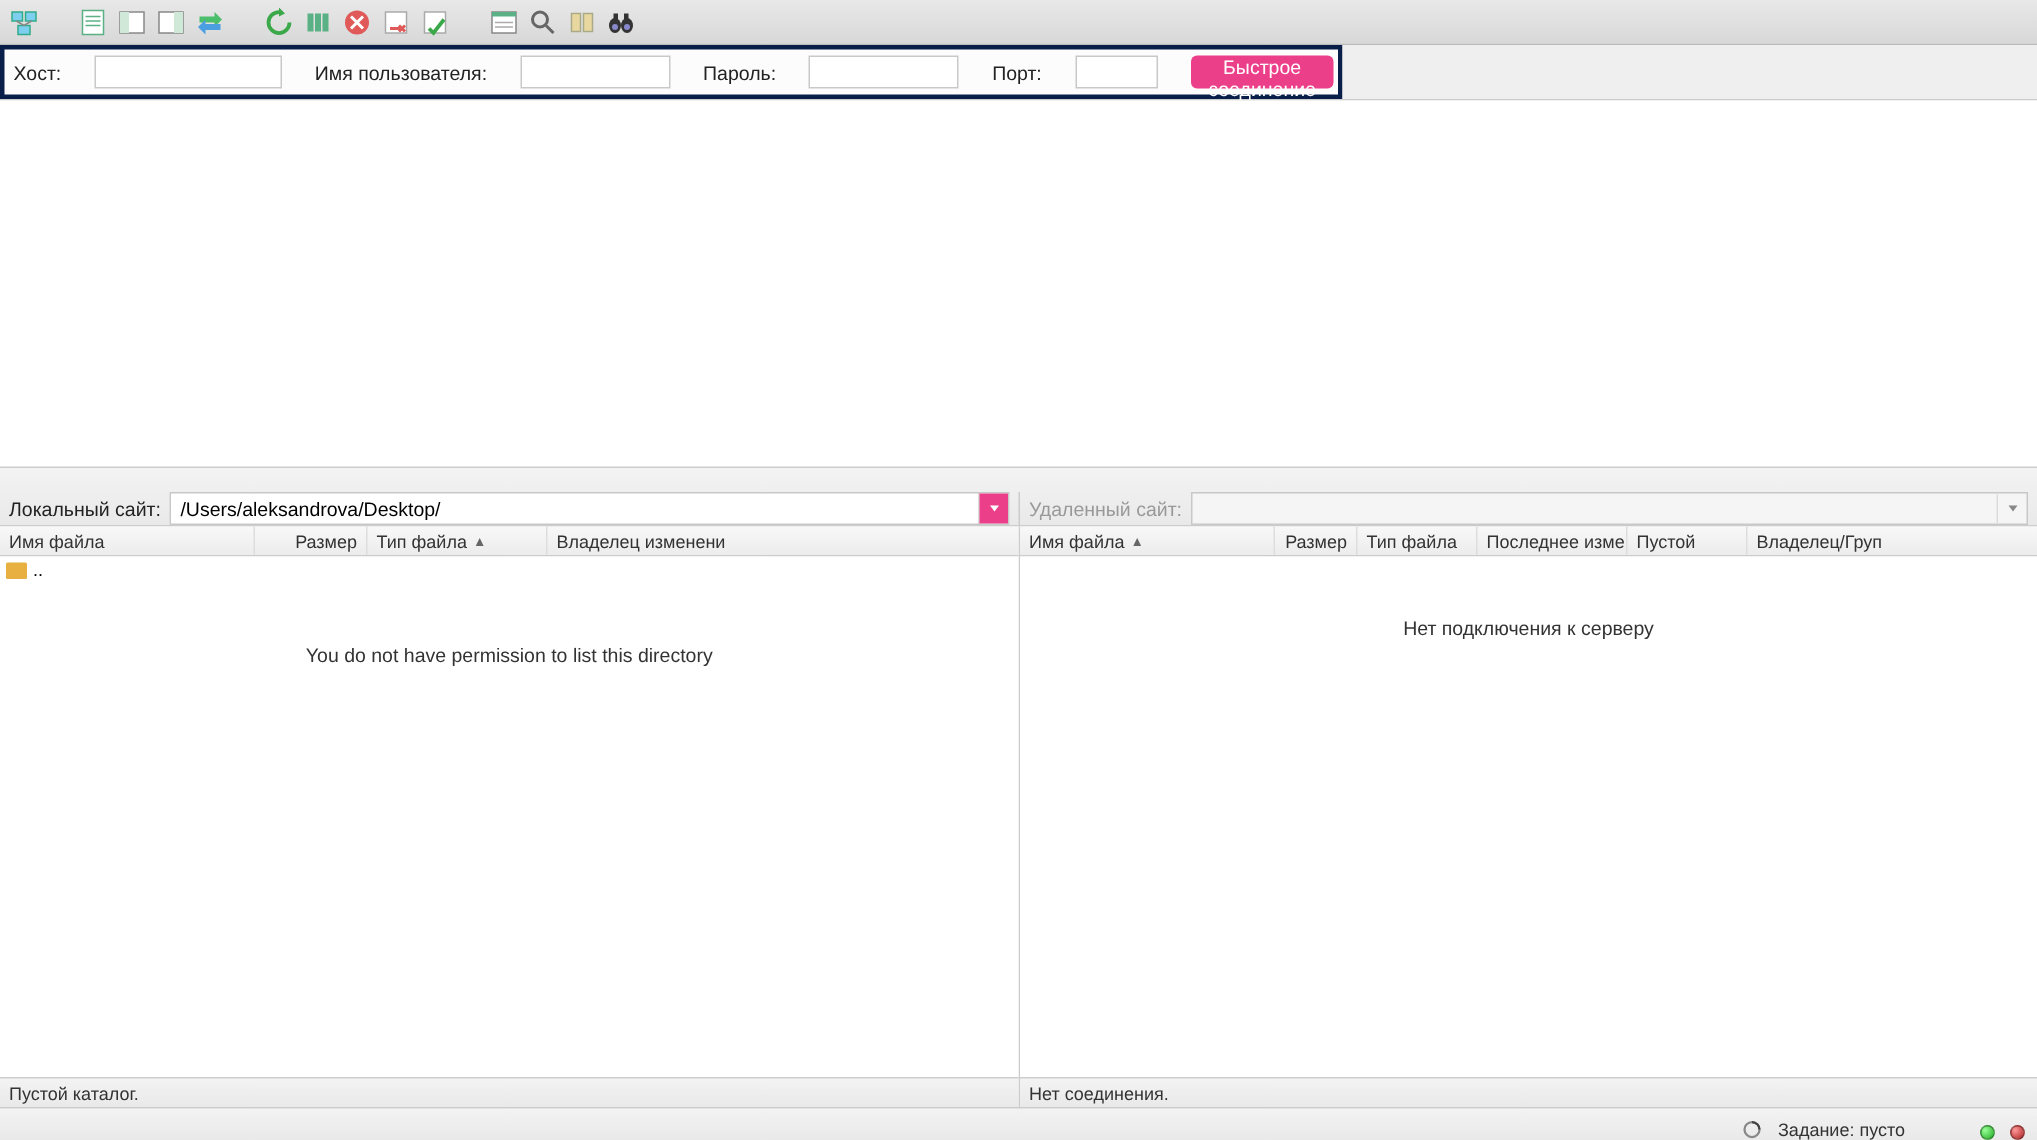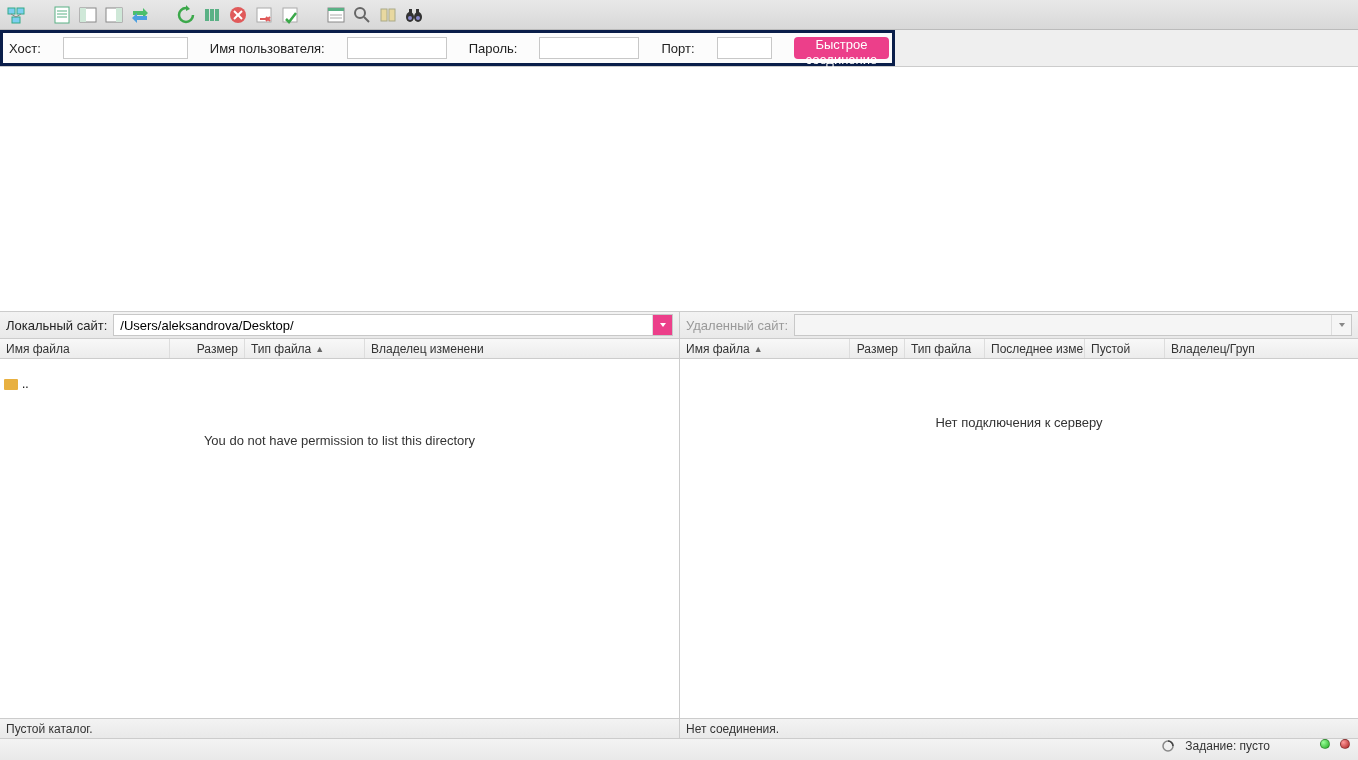--- a/index.html
+++ b/index.html
@@ -71,25 +71,26 @@
 .qc-outer{
   display:flex;
   background:#efefef;
   border-bottom:1px solid #ccc;
 }
 .log-area {
   height: 244px;
   background: #fff;
 }
 .site-bar {
-  height: 28px;
+  height: 40px;
   background: linear-gradient(#f3f3f3,#e9e9e9);
   border-top: 1px solid #ccc;
   border-bottom: 1px solid #ccc;
   display: flex;
+  align-items: flex-end;
 }
 .site-half {
   display: flex;
   align-items: center;
   padding: 0 6px;
   gap: 6px;
 }
 .site-half.local { width: 680px; border-right: 1px solid #ccc; }
 .site-half.remote { flex: 1; }
 .site-label { font-size: 13px; color: #222; }
@@ -121,21 +122,20 @@
 .combo-arrow.pink { background: #ec3f8a; }
 .panels {
   flex: 1;
   display: flex;
   min-height: 0;
 }
 .panel {
   display: flex;
   flex-direction: column;
   min-height: 0;
-  gap: 16px;
 }
 .panel.local { width: 680px; border-right: 1px solid #ccc; }
 .panel.remote { flex: 1; }
 .col-headers {
   height: 20px;
   background: linear-gradient(#f8f8f8,#ececec);
   border-bottom: 1px solid #ccc;
   display: flex;
   align-items: center;
   font-size: 12px;
@@ -185,21 +185,21 @@
   align-items: center;
   padding: 0 6px;
   font-size: 12px;
   color: #333;
 }
 .statusbar {
   height: 22px;
   background: linear-gradient(#f3f3f3,#e9e9e9);
   border-top: 1px solid #ccc;
   display: flex;
-  align-items: flex-start;
+  align-items: flex-end;
   justify-content: flex-end;
   padding: 0 8px;
   gap: 10px;
   font-size: 12px;
   color: #333;
 }
 .status-icon { width: 14px; height: 14px; display:flex; align-items:center; justify-content:center; }
 .dot { width: 10px; height: 10px; border-radius: 50%; border: 1px solid rgba(0,0,0,0.3); }
 .dot.green { background: radial-gradient(circle at 30% 30%, #9f9, #2a2); }
 .dot.red { background: radial-gradient(circle at 30% 30%, #f99, #a22); }

